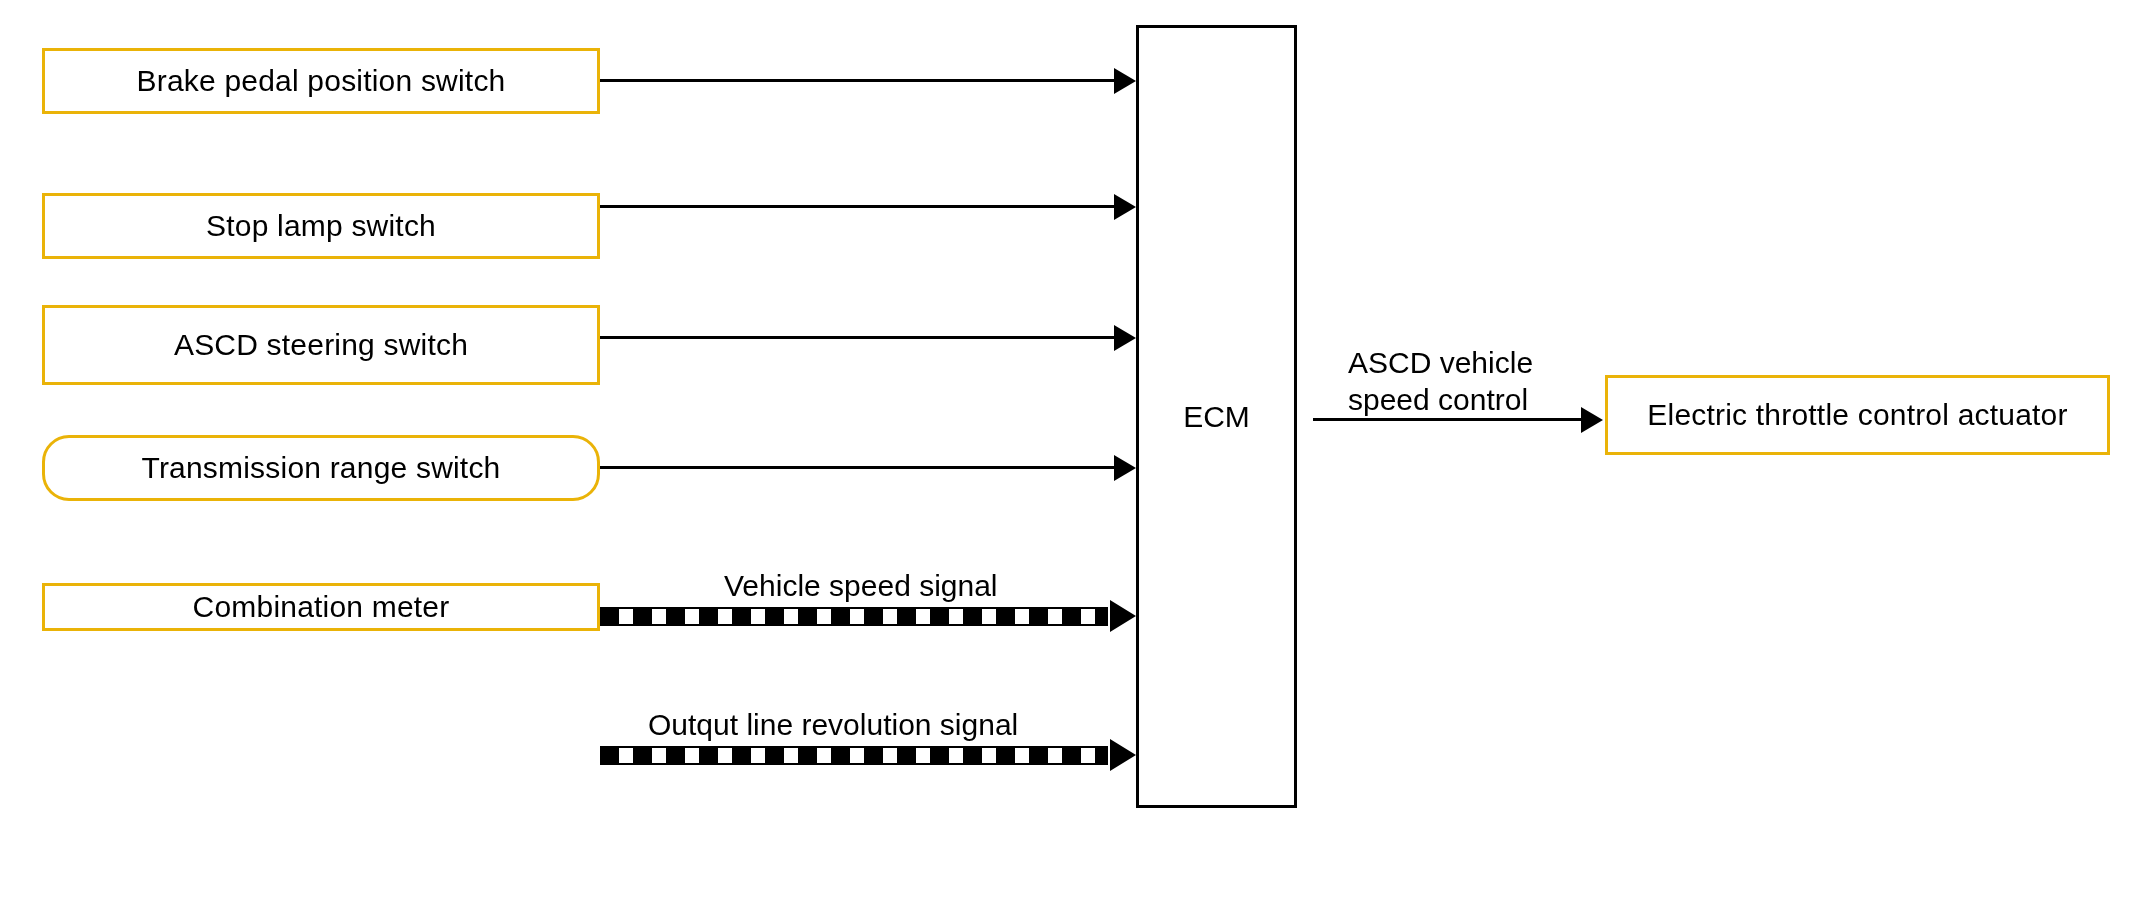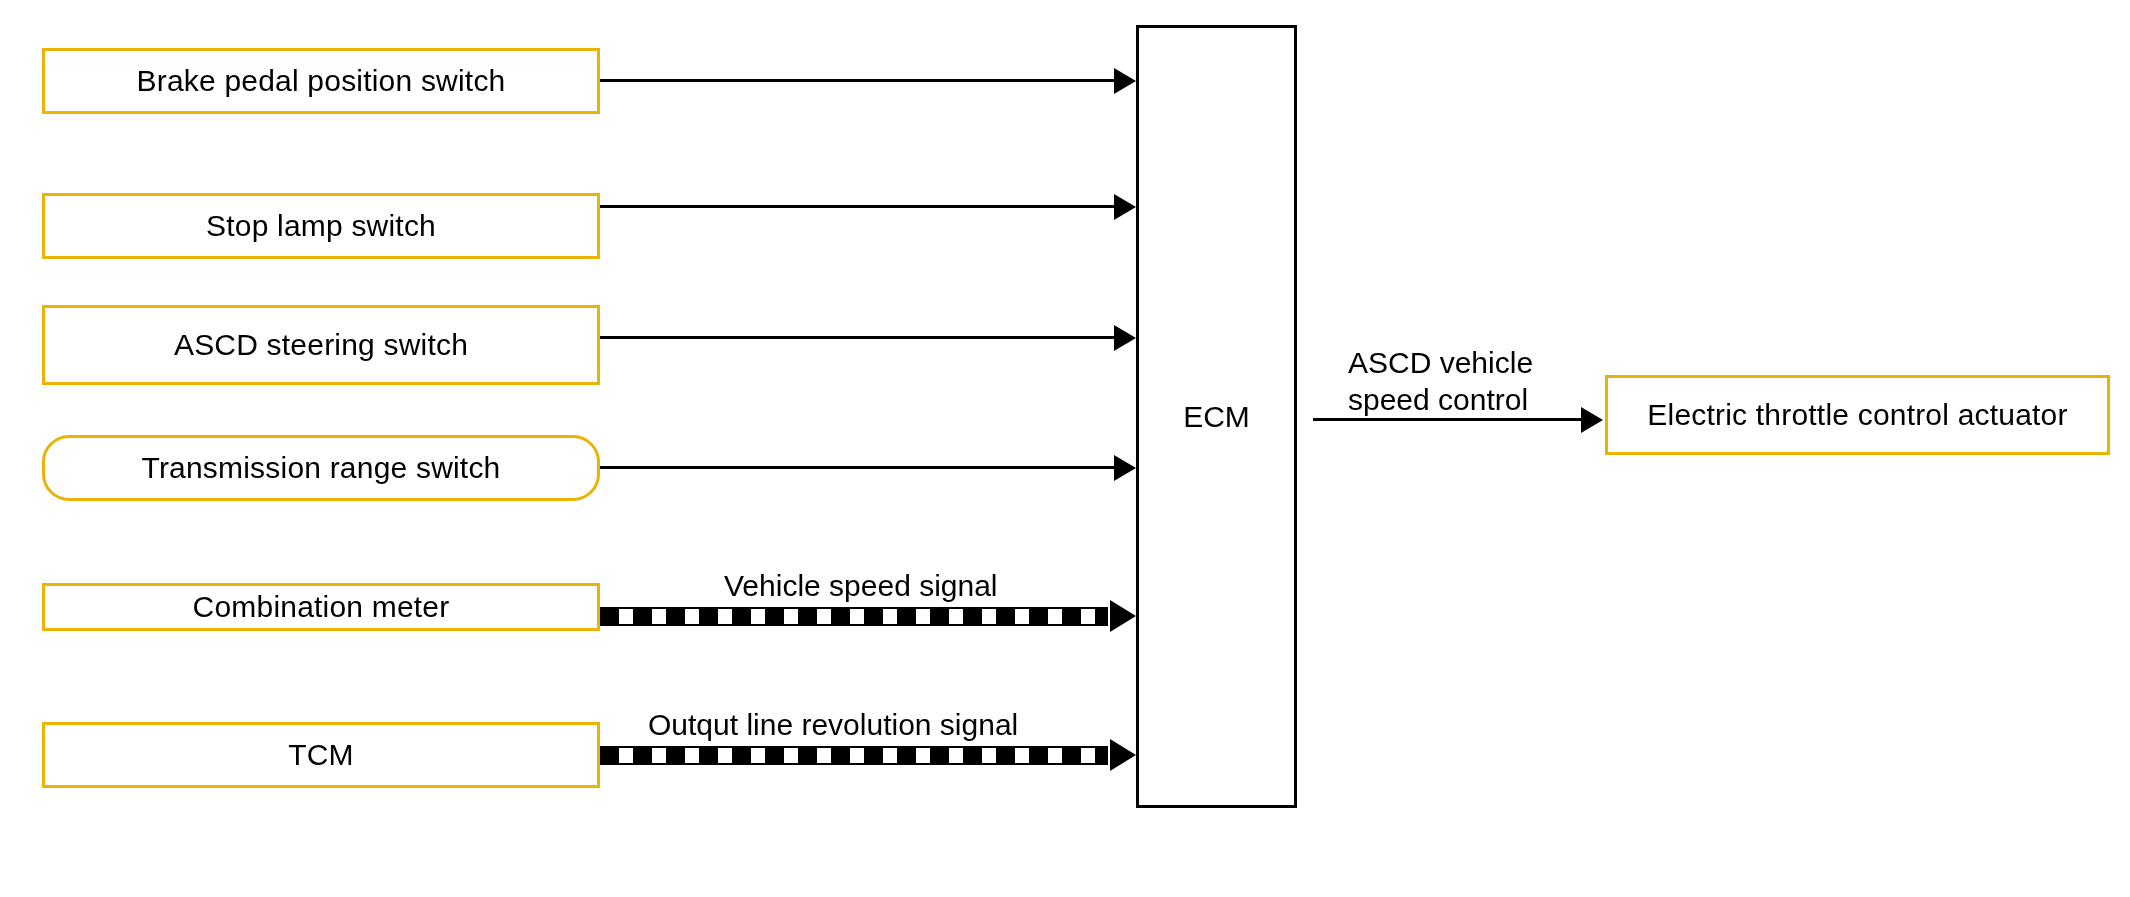--- a/index.html
+++ b/index.html
@@ -139,23 +139,20 @@
   </div>
 
   <div class="box" style="left:42px; top:435px; width:558px; height:66px;border-radius:27px;">
     <span>Transmission range switch</span>
   </div>
 
   <div class="box" style="left:42px; top:583px; width:558px; height:48px;">
     <span>Combination meter</span>
   </div>
 
-  <div class="box" style="left:42px; top:722px; width:558px; height:66px;">
-    <span>TCM</span>
-  </div>
 
   <div class="wire" style="left:600px; top:79px; width:514px;"></div>
   <div class="arrow-head" style="left:1114px; top:68px;"></div>
 
   <div class="wire" style="left:600px; top:205px; width:514px;"></div>
   <div class="arrow-head" style="left:1114px; top:194px;"></div>
 
   <div class="wire" style="left:600px; top:336px; width:514px;"></div>
   <div class="arrow-head" style="left:1114px; top:325px;"></div>
 

